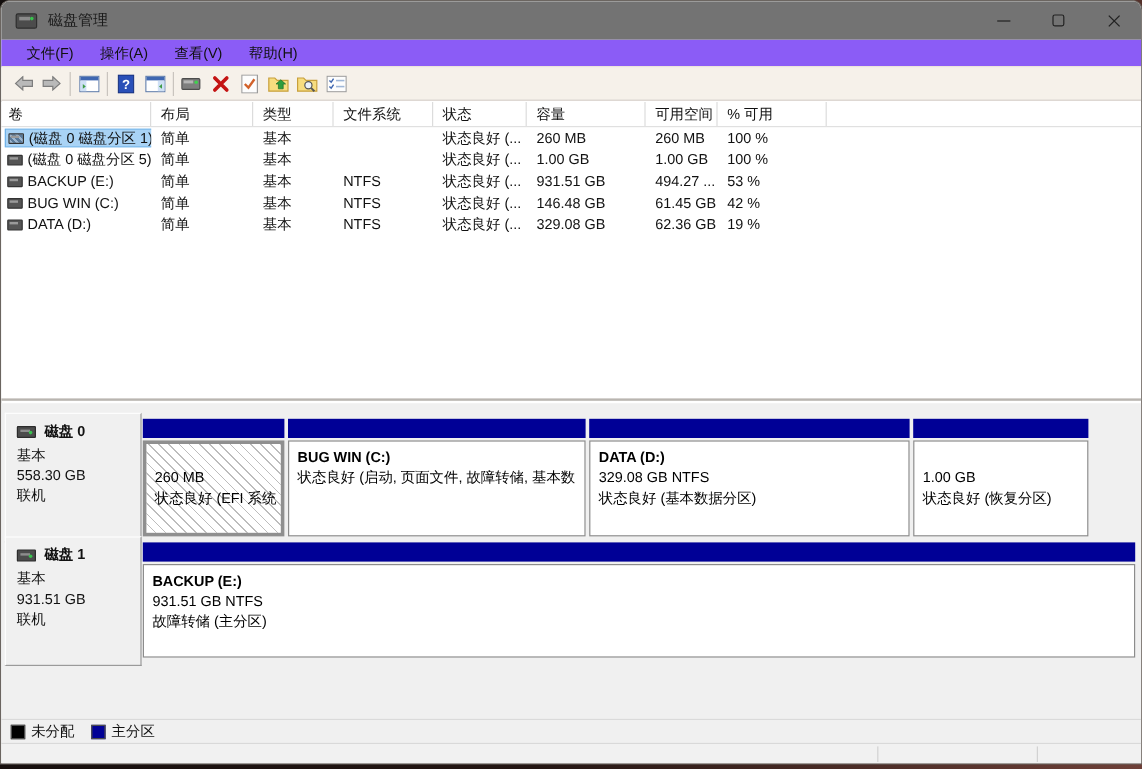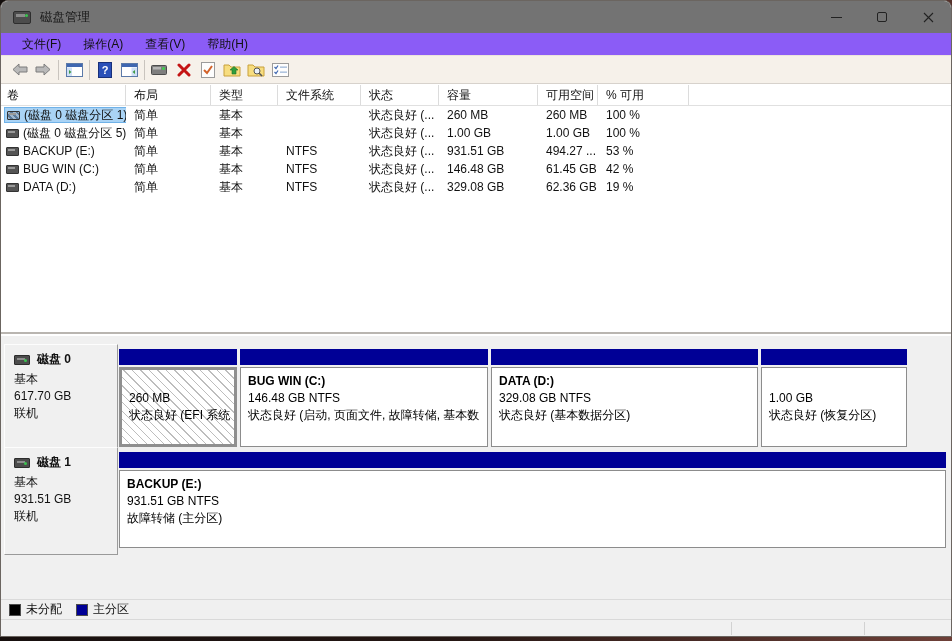--- a/index.html
+++ b/index.html
@@ -306,36 +306,35 @@
     <div class="disk-row" style="top:8px;justify-content:center;">
       <div class="disk-label">
         <div class="dl-head">
             <span class="disk-ic">
               <i></i>
               <u></u>
             </span>
             <span>磁盘 0</span>
           </div>
         <div class="dl-line">基本</div>
-        <div class="dl-line">617.70 GB</div>
+        <div class="dl-line">558.30 GB</div>
         <div class="dl-line">联机</div>
       </div>
       <div class="parts">
         <div class="part" style="width:118px;">
           <div class="part-bar"></div>
           <div class="part-box hatched" style="height:80px;">
             <div class="p-line">260 MB</div>
             <div class="p-line">状态良好 (EFI 系统</div>
           </div>
         </div>
         <div class="part" style="width:248px;">
           <div class="part-bar"></div>
           <div class="part-box" style="height:80px;">
             <div class="p-label">BUG WIN (C:)</div>
-            <div class="p-line">146.48 GB NTFS</div>
             <div class="p-line">状态良好 (启动, 页面文件, 故障转储, 基本数</div>
           </div>
         </div>
         <div class="part" style="width:267px;">
           <div class="part-bar"></div>
           <div class="part-box" style="height:80px;">
             <div class="p-label">DATA (D:)</div>
             <div class="p-line">329.08 GB NTFS</div>
             <div class="p-line">状态良好 (基本数据分区)</div>
           </div>

